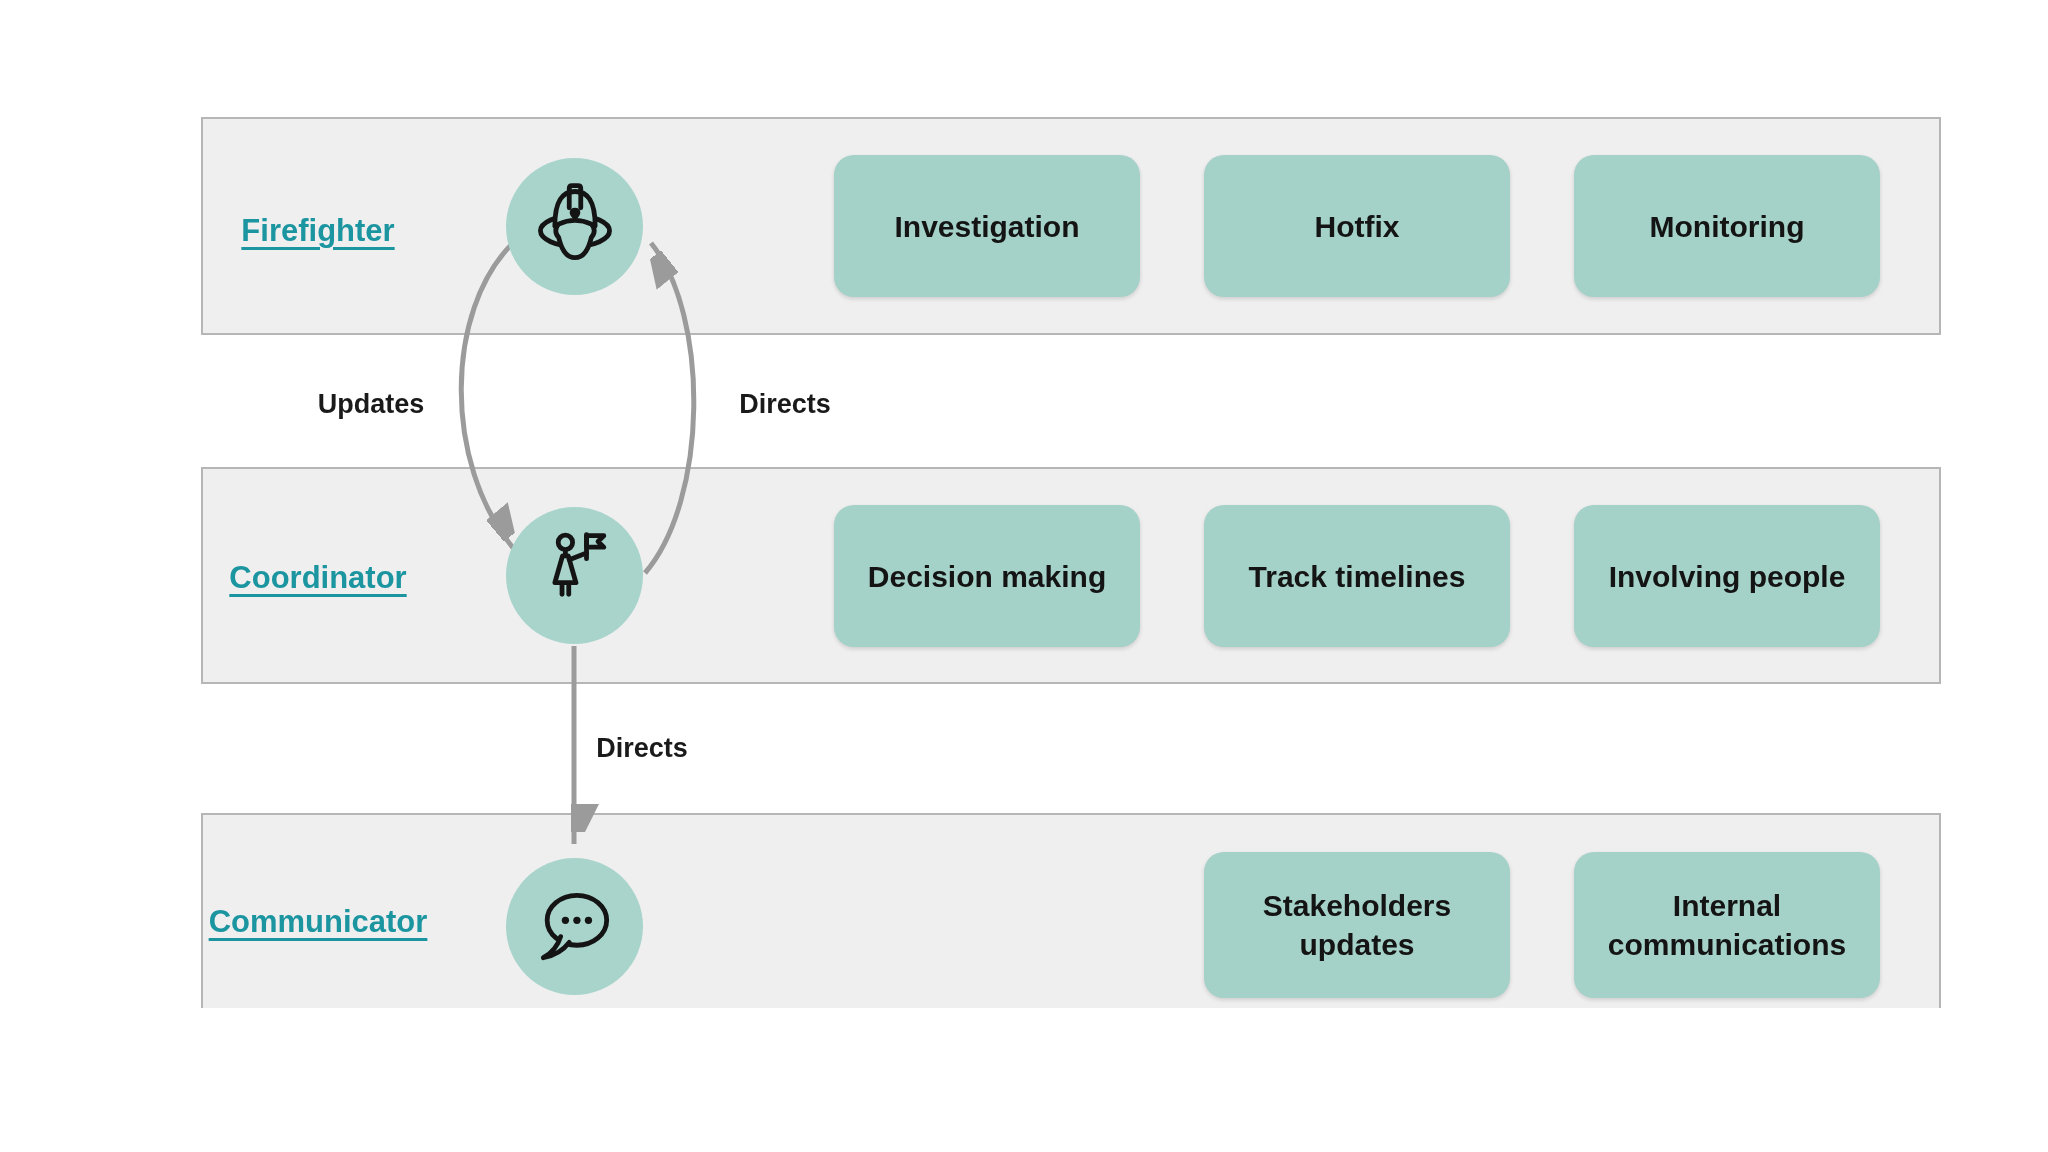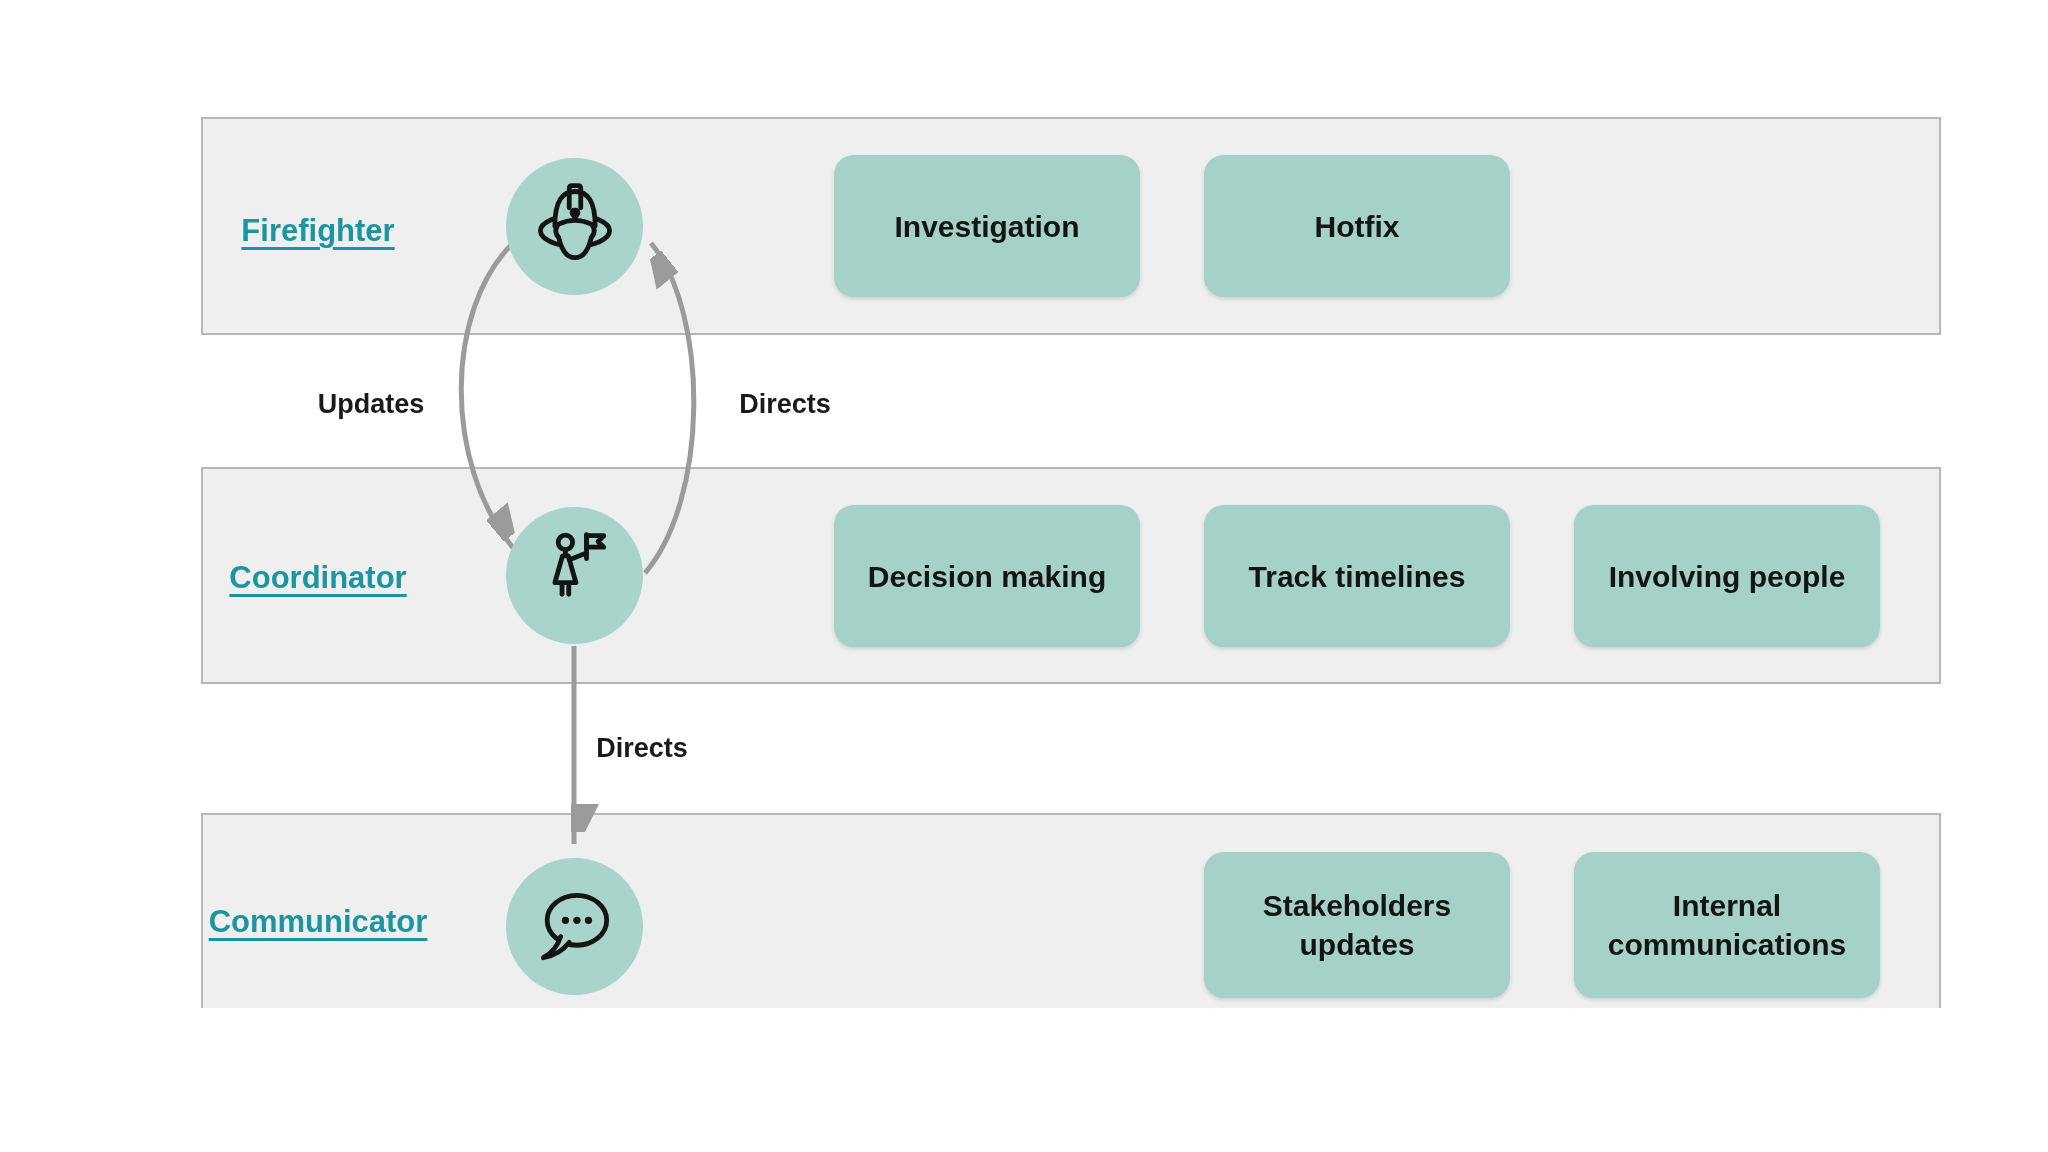--- a/index.html
+++ b/index.html
@@ -110,20 +110,21 @@
       <path class="ic-plainmask" d="M 35 60 C 32 70 26 77 17 82 C 28 80 38 74 45 65 Z"></path>
       <path class="ic" d="M 35 60 C 32 70 26 77 17 82 C 28 80 38 74 44 66"></path>
       <circle class="ic-fill" cx="40" cy="43" r="3.8"></circle>
       <circle class="ic-fill" cx="52" cy="43" r="3.8"></circle>
       <circle class="ic-fill" cx="64" cy="43" r="3.8"></circle>
     </svg>
   </div>
 
   <div class="task-box row1 colA">Investigation</div>
   <div class="task-box row1 colB">Hotfix</div>
+  <div class="task-box row1 colC">Monitoring</div>
 
   <div class="task-box row2 colB">Track timelines</div>
   <div class="task-box row2 colA">Decision making</div>
   <div class="task-box row2 colC">Involving people</div>
 
   <div class="task-box row3 colB">Stakeholders updates</div>
   <div class="task-box row3 colC">Internal communications</div>
 
   <div class="arrow-label updates">Updates</div>
   <div class="arrow-label directs">Directs</div>

